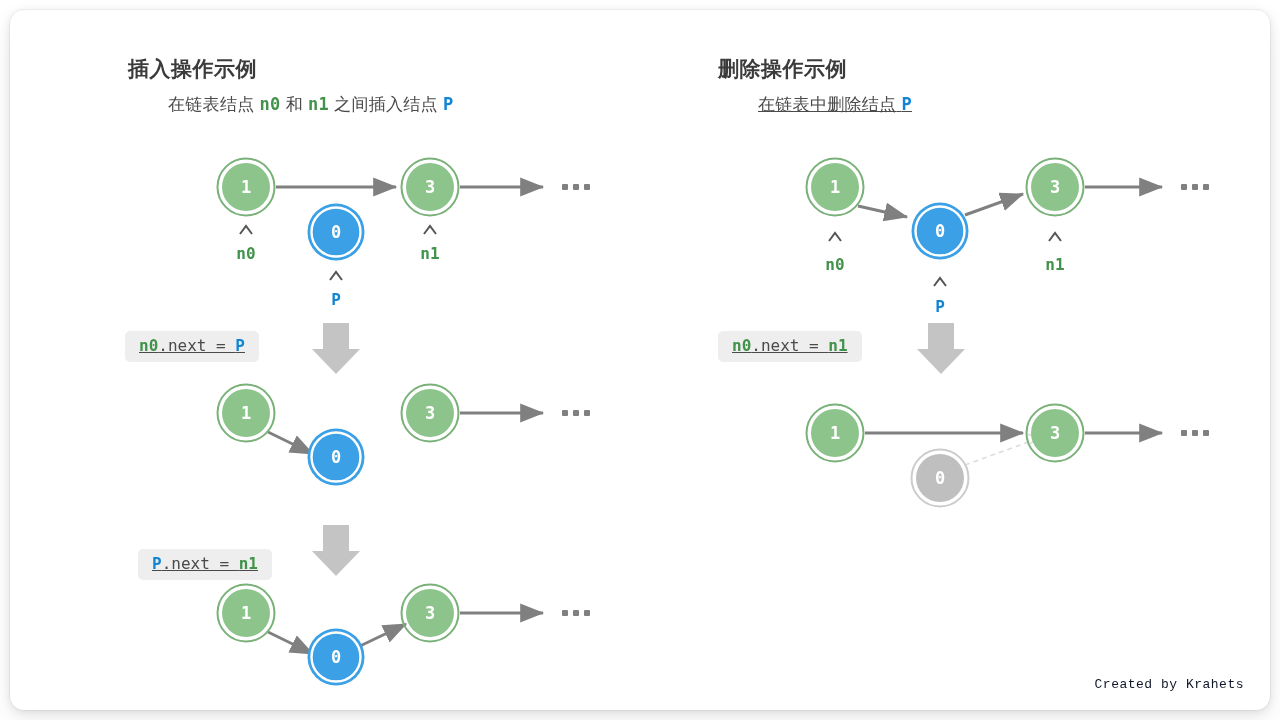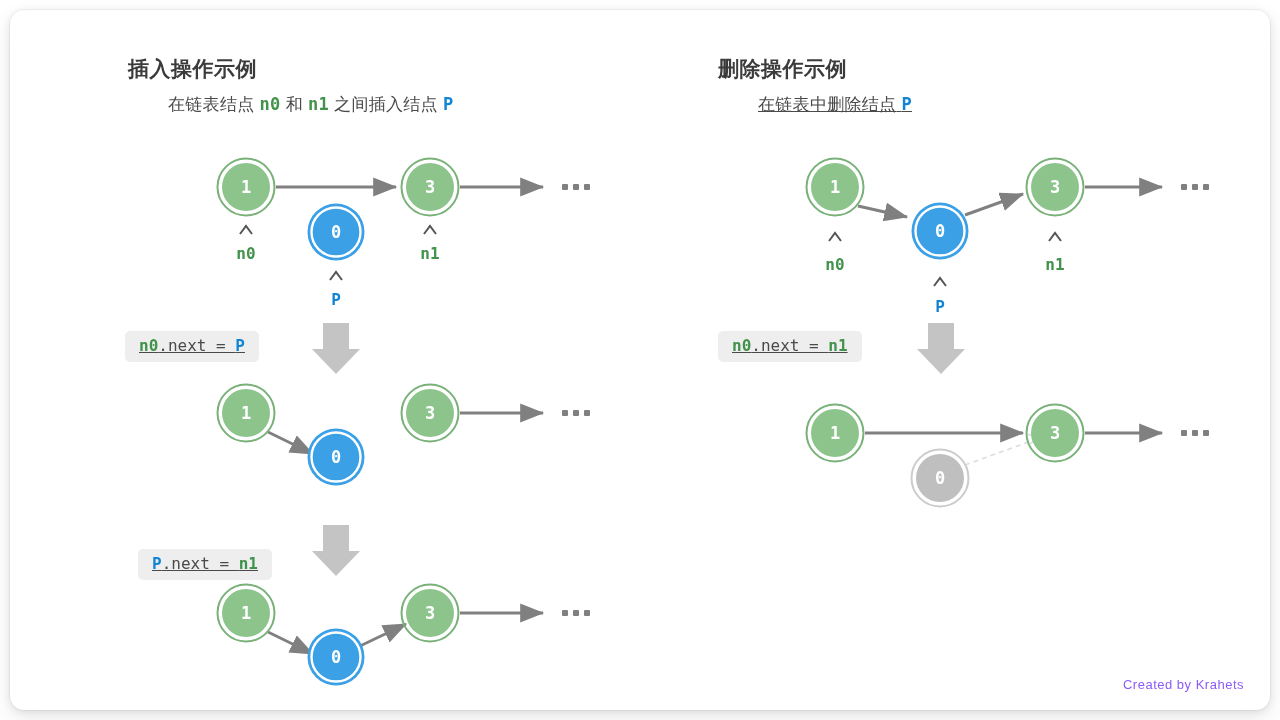--- a/index.html
+++ b/index.html
@@ -36,22 +36,22 @@
     padding:7px 14px 8px 14px;
     font-family:"DejaVu Sans Mono","Liberation Mono",monospace;
     font-size:16px;color:#4a4a4a;white-space:nowrap;line-height:1;text-decoration:underline;
   }
   .codechip .k{font-weight:bold;}
 
   svg{position:absolute;left:0;top:0;overflow:visible;}
   .nodelbl{font-family:"DejaVu Sans Mono","Liberation Mono",monospace;font-weight:bold;}
   .credit{
     position:absolute;right:26px;bottom:18px;
-    font-family:Liberation Sans, sans-serif;
-    font-size:13px;color:#8b5cf6;letter-spacing:.5px;white-space:nowrap;
+    font-family:Liberation Mono, monospace;
+    font-size:13px;color:#0f172a;letter-spacing:.5px;white-space:nowrap;
   }
 </style>
 </head>
 <body>
 
 <div class="card">
 
   <div class="panel panel-left">
 
     <div class="p-title" style="left:118px;top:45px;">插入操作示例</div>

